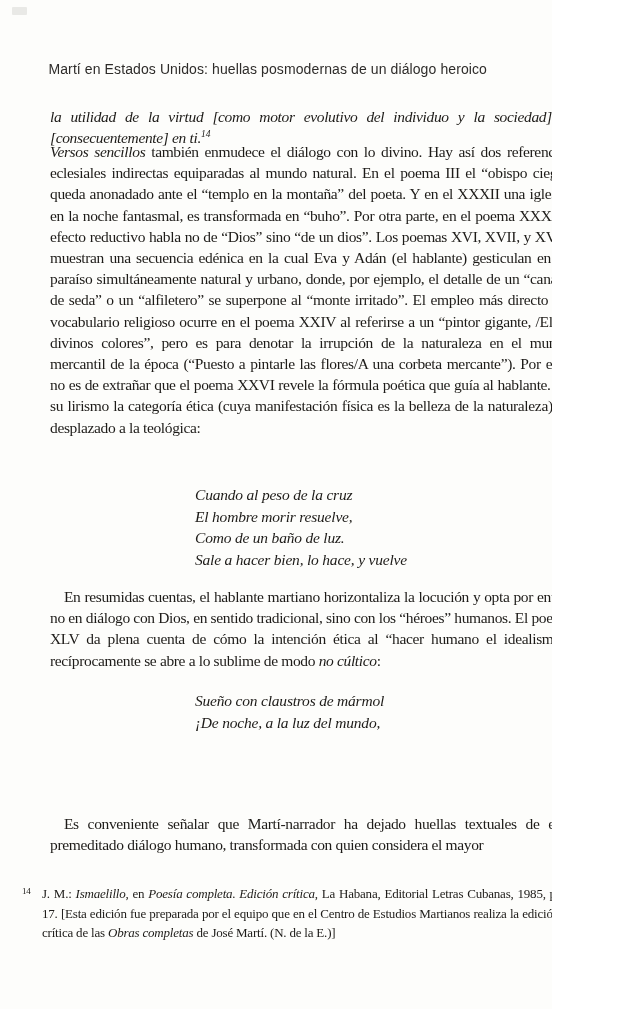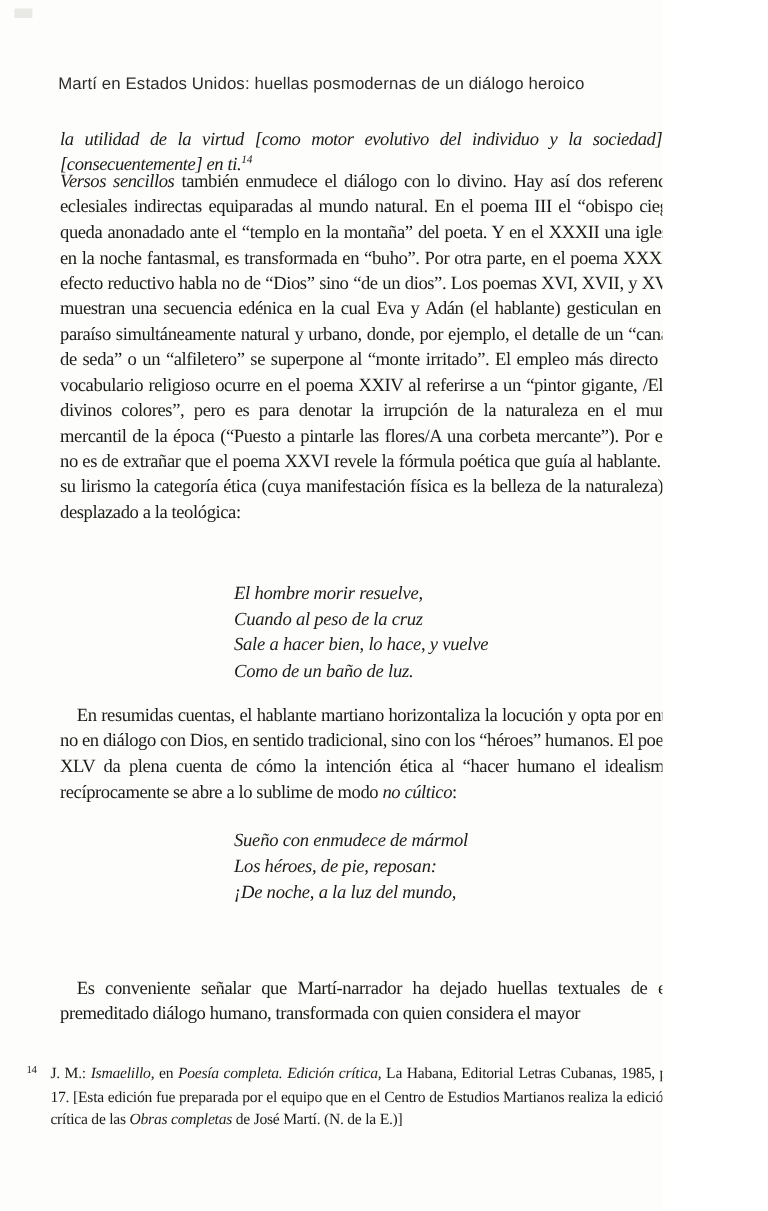--- a/index.html
+++ b/index.html
@@ -78,31 +78,30 @@
 
   <div class="running-header">Martí en Estados Unidos: huellas posmodernas de un diálogo heroico</div>
 
   <div class="text-block">
 
     <p class="b-carry"><span>la utilidad de la virtud [como motor evolutivo del individuo y la sociedad], y [consecuentemente] en ti.</span><sup class="fn-ref">14</sup></p>
 
     <p class="b-versos"><span class="it">Versos sencillos</span><span> también enmudece el diálogo con lo divino. Hay así dos referencias eclesiales indirectas equiparadas al mundo natural. En el poema III el “obispo ciego” queda anonadado ante el “templo en la montaña” del poeta. Y en el XXXII una iglesia, en la noche fantasmal, es transformada en “buho”. Por otra parte, en el poema XXXI el efecto reductivo habla no de “Dios” sino “de un dios”. Los poemas XVI, XVII, y XVIII muestran una secuencia edénica en la cual Eva y Adán (el hablante) gesticulan en un paraíso simultáneamente natural y urbano, donde, por ejemplo, el detalle de un “canapé de seda” o un “alfiletero” se superpone al “monte irritado”. El empleo más directo del vocabulario religioso ocurre en el poema XXIV al referirse a un “pintor gigante, /El de divinos colores”, pero es para denotar la irrupción de la naturaleza en el mundo mercantil de la época (“Puesto a pintarle las flores/A una corbeta mercante”). Por ello, no es de extrañar que el poema XXVI revele la fórmula poética que guía al hablante. En su lirismo la categoría ética (cuya manifestación física es la belleza de la naturaleza) ha desplazado a la teológica:</span></p>
 
     <div class="verse b-verse1">
+      <div class="verse-line">Cuando al peso de la cruz</div>
       <div class="verse-line">El hombre morir resuelve,</div>
-      <div class="verse-line">Cuando al peso de la cruz</div>
+      <div class="verse-line">Como de un baño de luz.</div>
       <div class="verse-line">Sale a hacer bien, lo hace, y vuelve</div>
-      <div class="verse-line">Como de un baño de luz.</div>
     </div>
 
     <p class="b-resumidas indent"><span>En resumidas cuentas, el hablante martiano horizontaliza la locución y opta por entrar no en diálogo con Dios, en sentido tradicional, sino con los “héroes” humanos. El poema XLV da plena cuenta de cómo la intención ética al “hacer humano el idealismo”, recíprocamente se abre a lo sublime de modo </span><span class="it">no cúltico</span><span>:</span></p>
 
     <div class="verse b-verse2">
-      <div class="verse-line">Sueño con enmudece de mármol</div>
-      <div class="verse-line">Los héroes, de pie, reposan:</div>
+      <div class="verse-line">Sueño con claustros de mármol</div>
       <div class="verse-line">¡De noche, a la luz del mundo,</div>
     </div>
 
     <p class="b-conveniente indent"><span>Es conveniente señalar que Martí-narrador ha dejado huellas textuales de este premeditado diálogo humano, transformada con quien considera el mayor</span></p>
 
   </div>
 
   <div class="footnote"><sup class="fn-marker">14</sup><span>J. M.: </span><span class="it">Ismaelillo</span><span>, en </span><span class="it">Poesía completa. Edición crítica</span><span>, La Habana, Editorial Letras Cubanas, 1985, p. 17. [Esta edición fue preparada por el equipo que en el Centro de Estudios Martianos realiza la edición crítica de las </span><span class="it">Obras completas</span><span> de José Martí. (N. de la E.)]</span></div>
 
   <div class="page-number">171</div>

